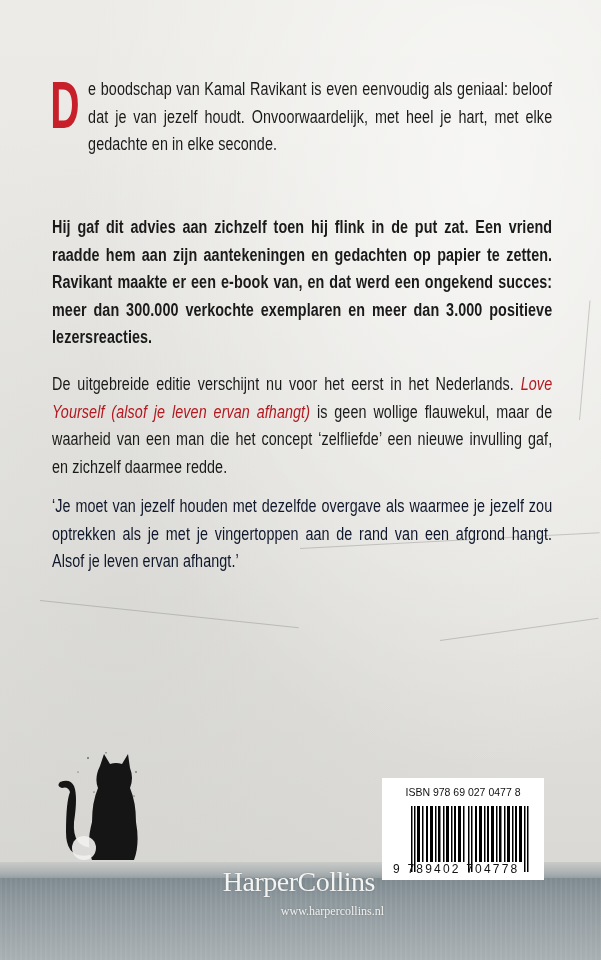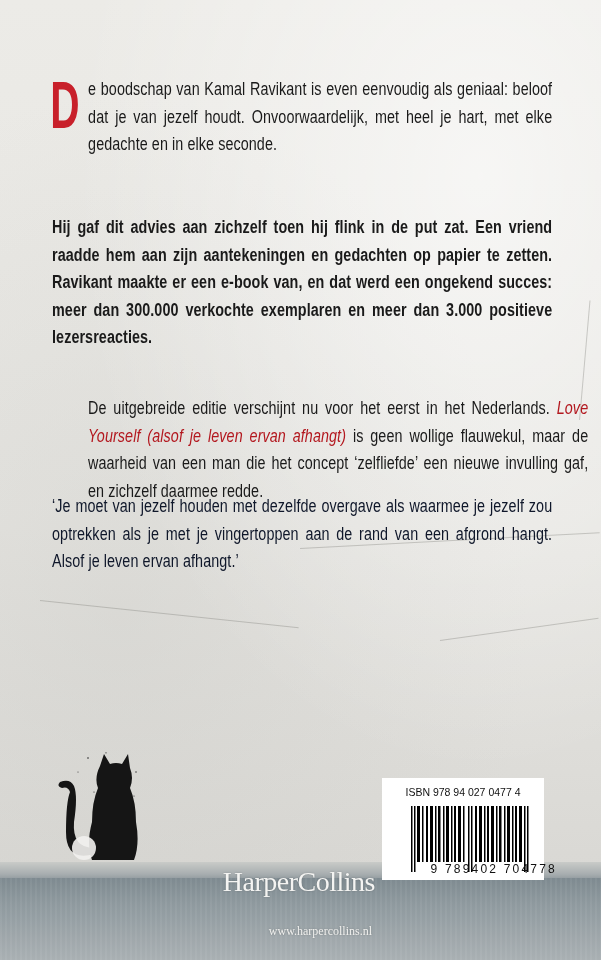--- a/index.html
+++ b/index.html
@@ -28,55 +28,53 @@
   }
   .text-block {
     position:absolute; left:52px; width:500px;
     font-family:"Liberation Sans Narrow","Liberation Sans", sans-serif;
     font-size:17.5px; line-height:27.5px; color:#1a1a1a;
     text-align:justify; letter-spacing:0.1px;
   }
   .condensed { display:inline-block; transform:scaleX(0.82); transform-origin:left top; width:610px; }
   .p1 { top:76px; }
   .p2 { top:214px;font-weight:bold; }
-  .p3 { top:395px;margin-left:36px; }
+  .p3 { top:371px; }
   .quote { top:493px; color:#0f172a; }
   .dropcap {
     float:left; color:#c8202a; font-weight:bold;
     font-size:66px; line-height:54px; height:54px; margin:2px 6px 0 -2px;
     font-family:"Liberation Sans", sans-serif;
     transform:scaleX(0.75); transform-origin:left top; width:40px;
   }
   .red-italic { color:#b3181f; font-style:italic; }
   .cat { position:absolute; left:48px; top:752px; }
   .isbn-box {
     position:absolute; left:382px; top:778px; width:162px; height:102px;
     background:#ffffff;
   }
   .isbn-text {
     position:absolute; left:0; top:8px; width:162px; text-align:center;
     font-size:10.5px; color:#111; font-family:"Liberation Sans", sans-serif;
   }
   .barcode { position:absolute; left:29px; top:28px; width:120px; height:66px; }
   .barcode-digits {
-    position:absolute; left:25px; top:84px; width:150px;
+    position:absolute; left:11px; top:84px; width:150px;
     font-family:"Liberation Sans", sans-serif; font-size:12px; color:#111;
     letter-spacing:2.2px;
-    text-align:right;
   }
   .logo {
     position:absolute; left:175px; top:866px; width:200px; text-align:right;
     font-family:"Liberation Serif", serif; font-size:28px; color:#f4f4f2;
     letter-spacing:-0.5px; text-shadow:0 0 2px rgba(0,0,0,0.2);
   }
   .url {
-    position:absolute; left:200px; top:904px; width:172px; text-align:right;
+    position:absolute; left:212px; top:904px; width:172px; text-align:right;
     font-family:"Liberation Serif", serif; font-size:12px; color:#f1f1ef;
     text-shadow:0 0 2px rgba(0,0,0,0.25);
-    margin-top:20px;
   }
 </style>
 </head>
 <body>
 
 <div class="wall">
   <div class="crack" style="left:300px;top:548px;width:300px;transform:rotate(-3deg);"></div>
   <div class="crack" style="left:40px;top:600px;width:260px;transform:rotate(6deg);"></div>
   <div class="crack" style="left:440px;top:640px;width:160px;transform:rotate(-8deg);"></div>
   <div class="crack" style="left:590px;top:300px;width:120px;transform:rotate(95deg);"></div>
@@ -115,21 +113,21 @@
     <circle cx="40" cy="6" r="0.8"></circle>
       <circle cx="88" cy="20" r="0.7"></circle>
       <circle cx="46" cy="40" r="0.6"></circle>
     <circle cx="30" cy="20" r="0.5"></circle>
       <circle cx="86" cy="44" r="0.6"></circle>
       <circle cx="58" cy="0.8" r="0.6"></circle>
   </g>
 </svg>
 
 <div class="isbn-box">
-  <div class="isbn-text">ISBN 978 94 027 0477 4</div>
+  <div class="isbn-text">ISBN 978 69 027 0477 8</div>
   <svg class="barcode" viewBox="0 0 120 66" preserveAspectRatio="none">
     <g fill="#000">
       <rect x="0" y="0" width="1.5" height="66"></rect>
         <rect x="3" y="0" width="1.5" height="66"></rect>
       <rect x="6" y="0" width="3" height="56"></rect>
         <rect x="11" y="0" width="1.5" height="56"></rect>
       <rect x="15" y="0" width="2" height="56"></rect>
         <rect x="19" y="0" width="3" height="56"></rect>
       <rect x="24" y="0" width="1.5" height="56"></rect>
         <rect x="27" y="0" width="2.5" height="56"></rect>

